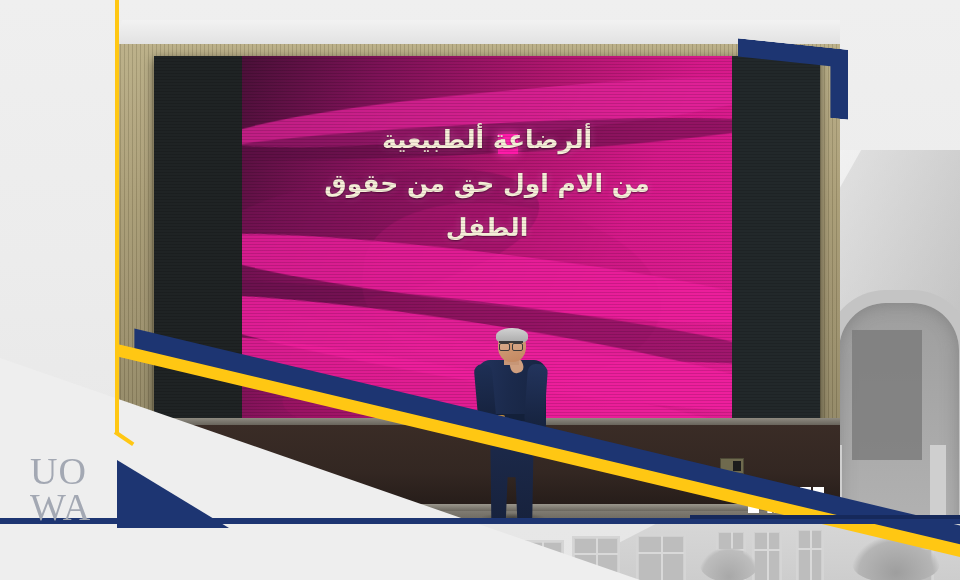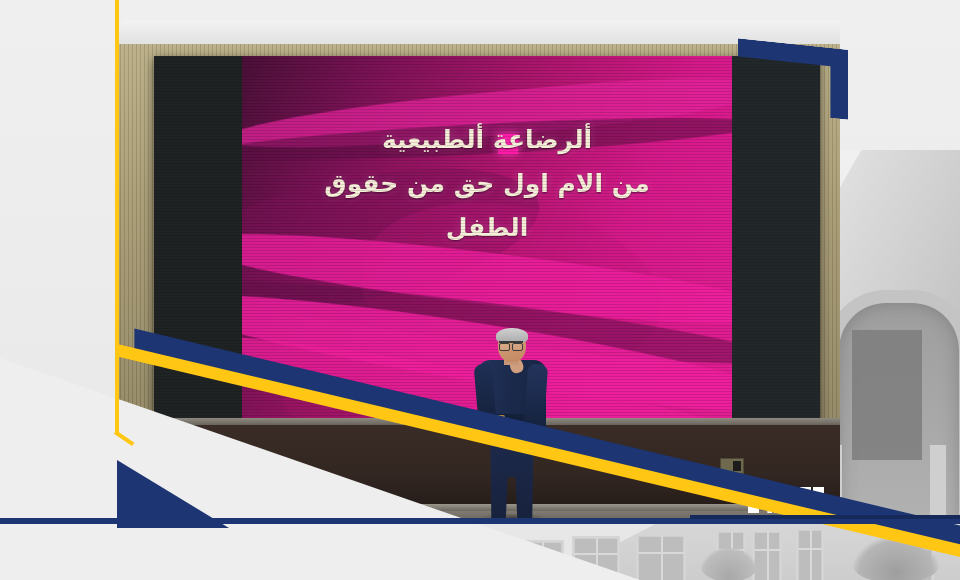--- a/index.html
+++ b/index.html
@@ -403,14 +403,18 @@
   <div class="white-wedge"></div>
   <div class="navy-band"></div>
   <div class="yellow-band"></div>
   <div class="yellow-vert"></div>
   <div class="yellow-elbow"></div>
   <div class="navy-tri"></div>
   <div class="navy-chev"></div>
   <div class="navy-rule"></div>
   <div class="navy-rule-2"></div>
 
+  <div class="uowa">
+    <span class="l1">UO</span>
+    <span class="l2">WA</span>
+  </div>
 
 </div>
 
 </body></html>

